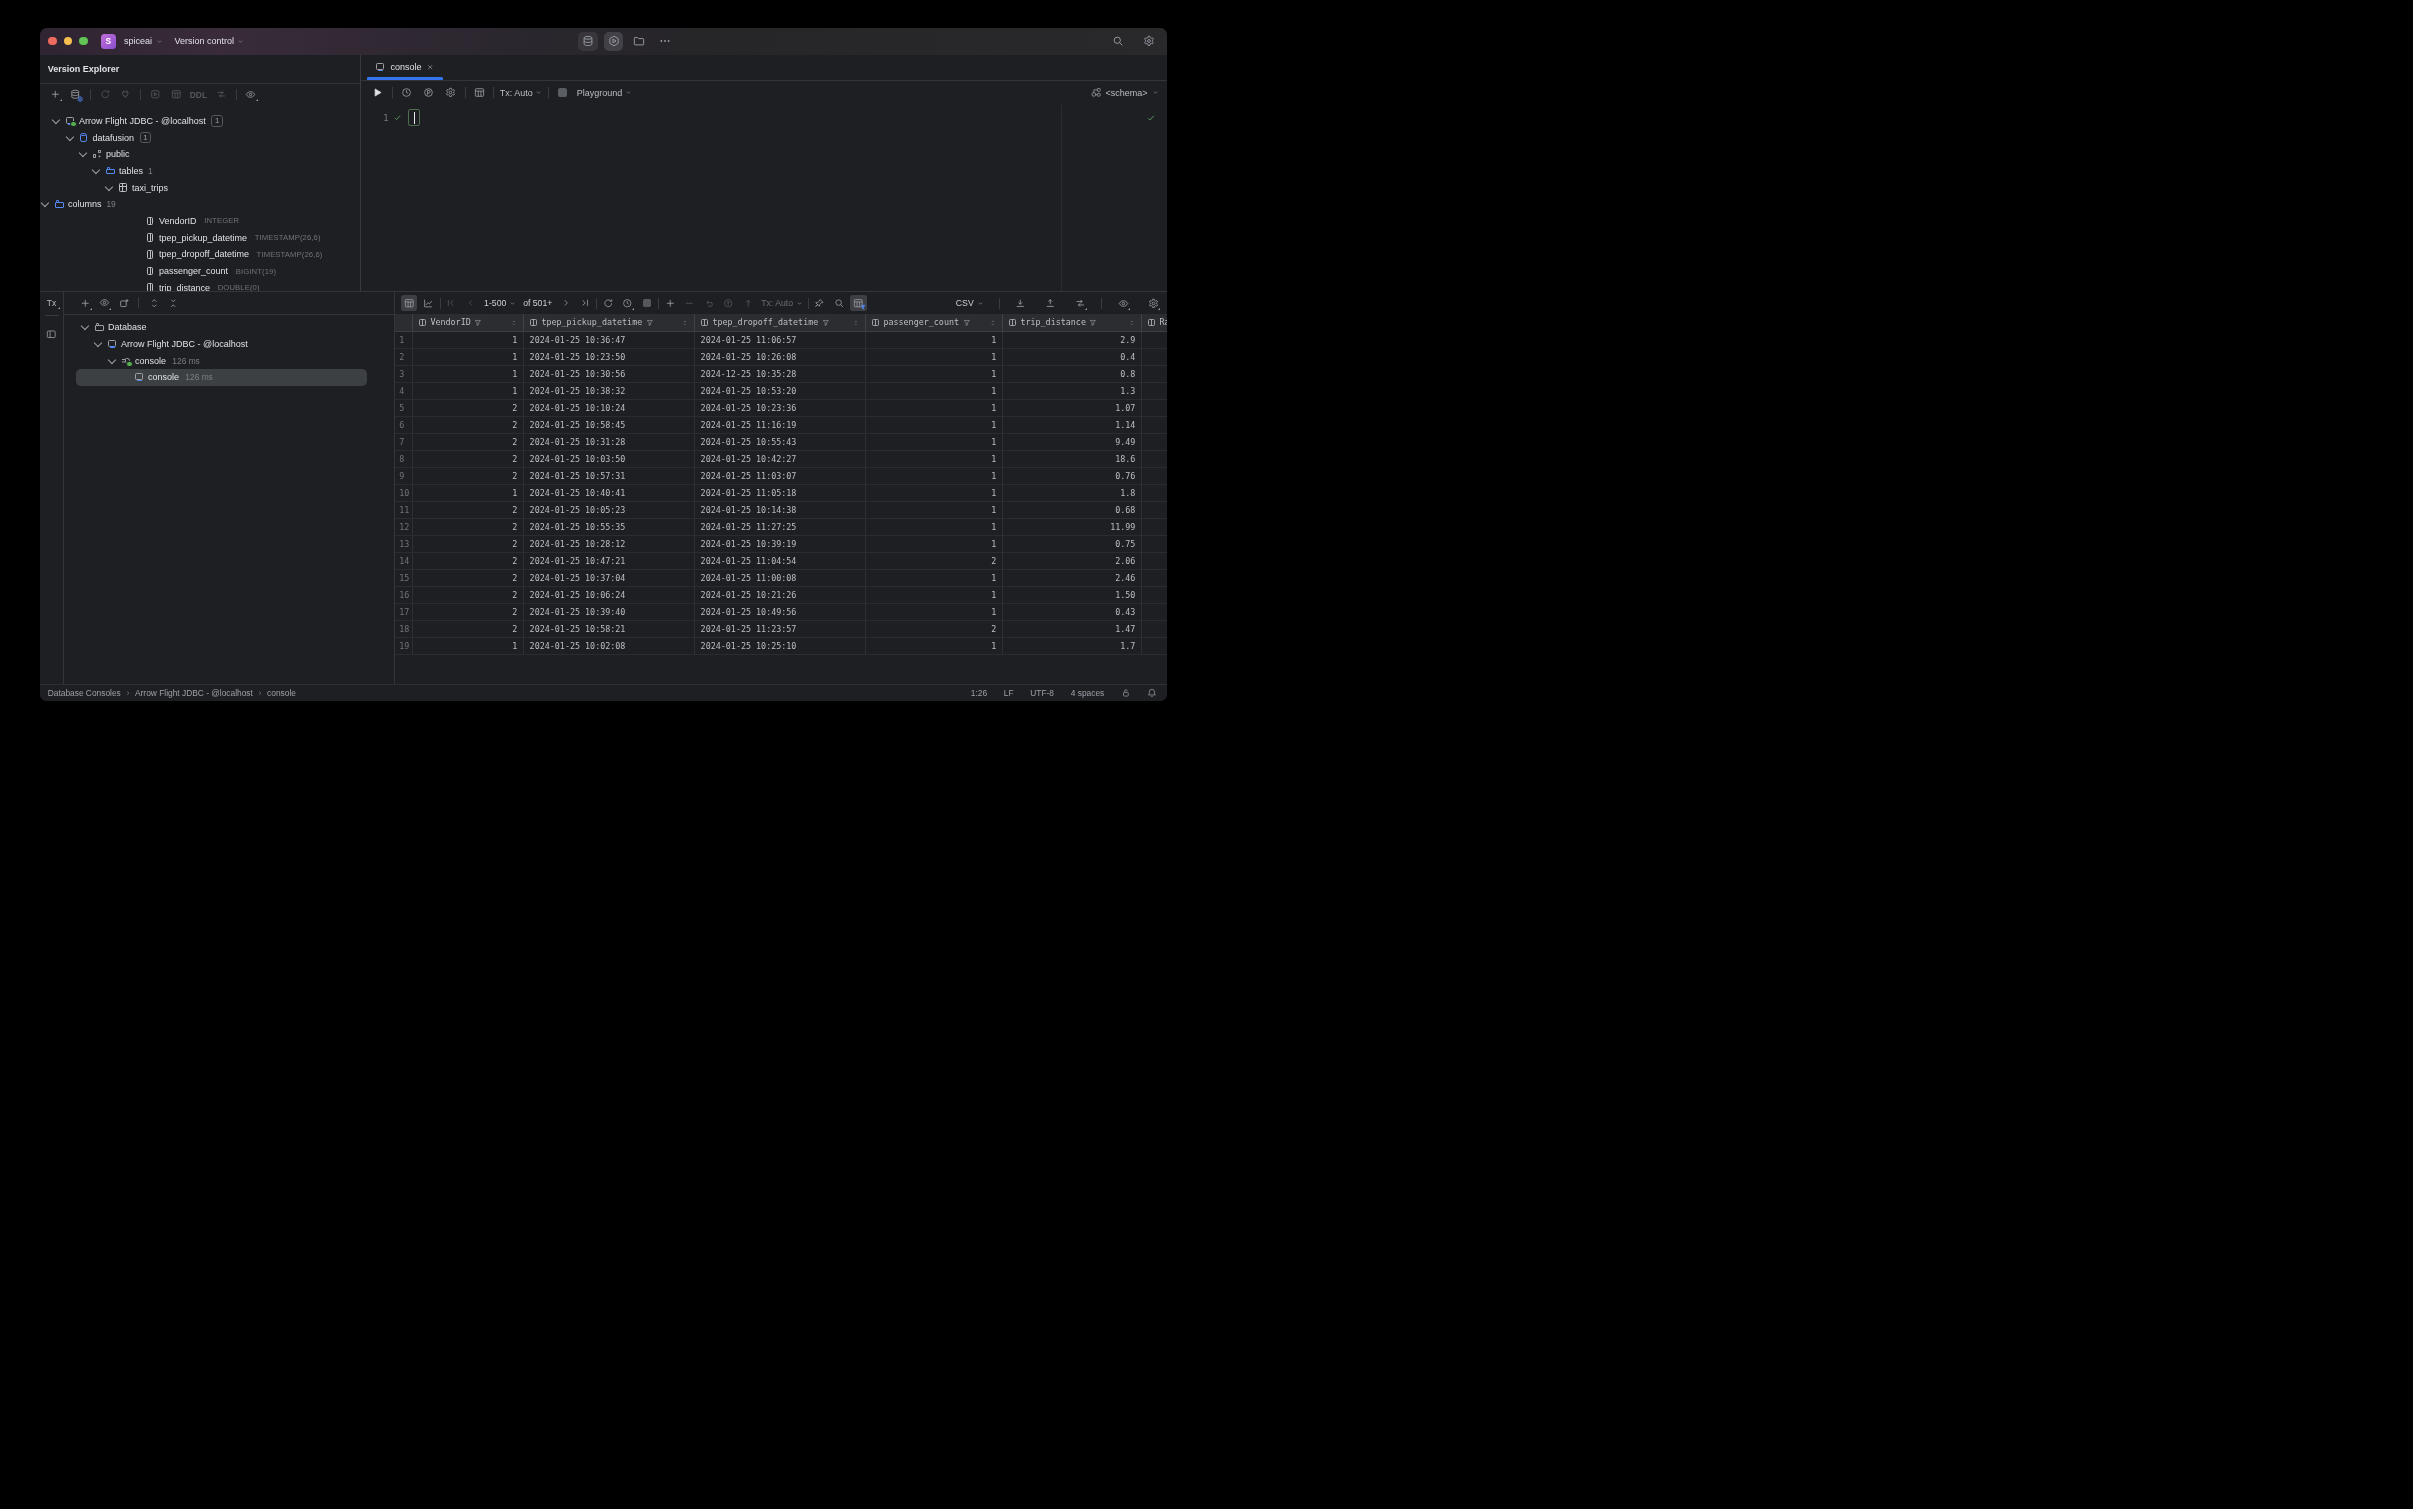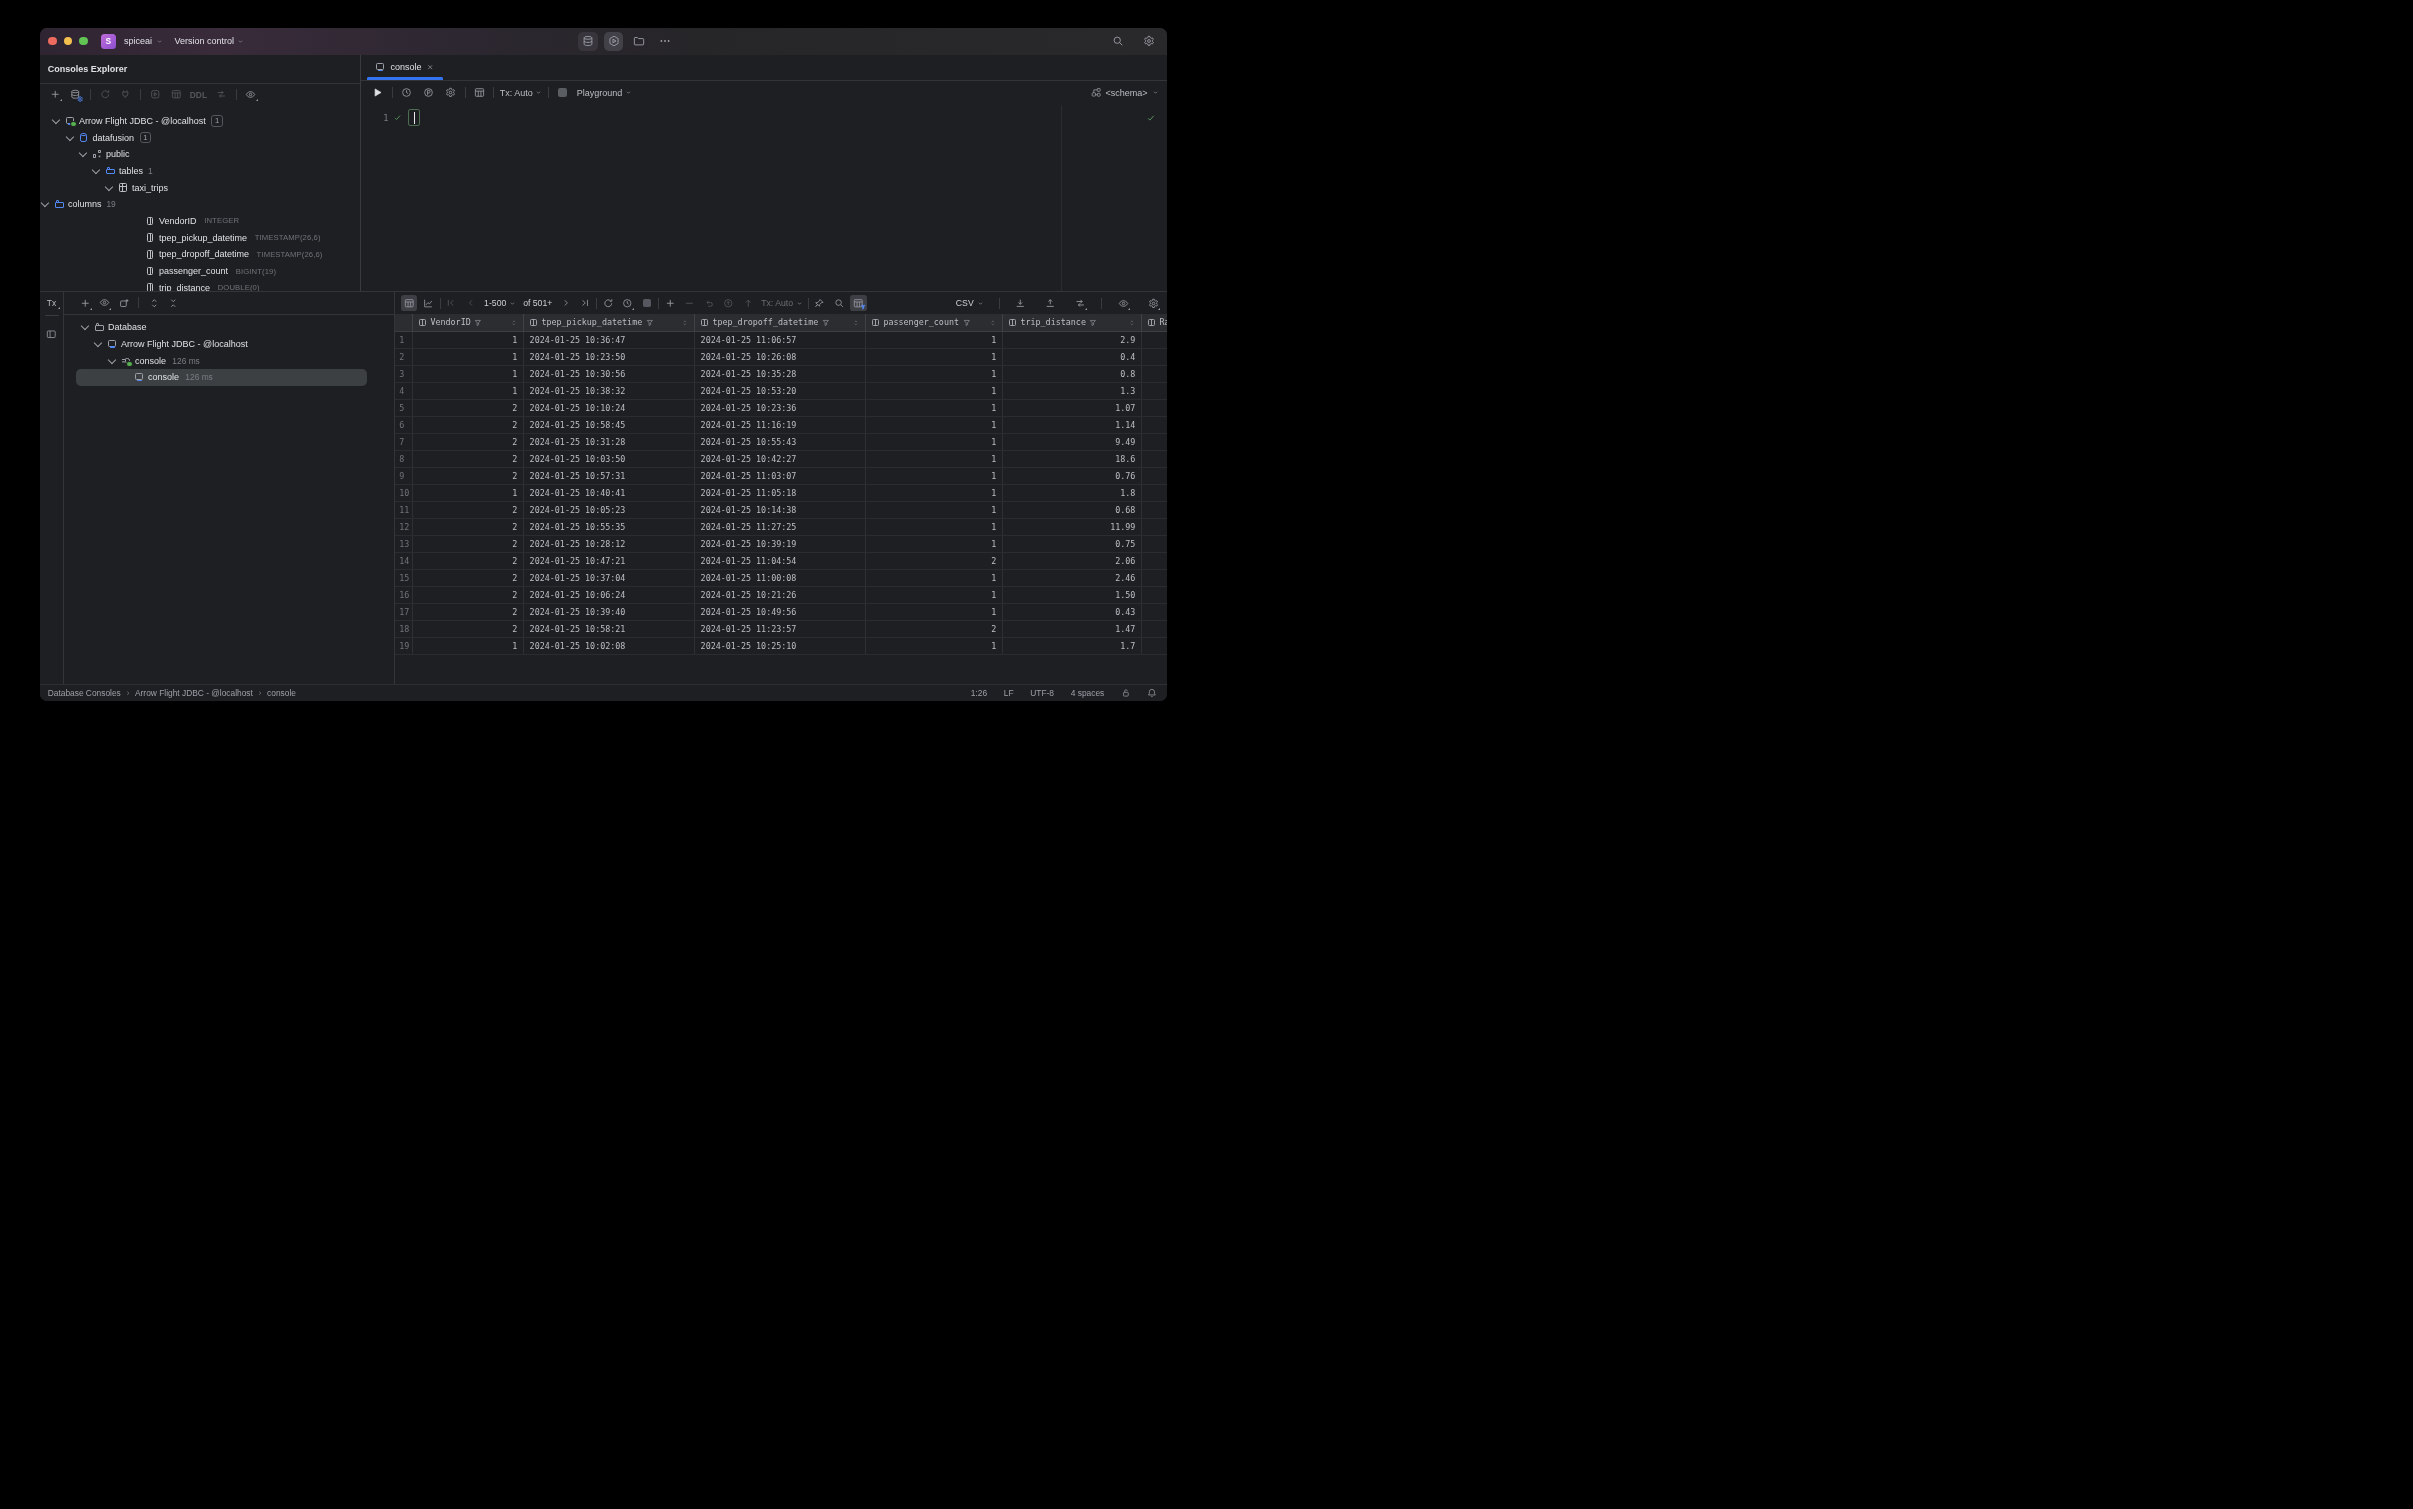--- a/index.html
+++ b/index.html
@@ -351,21 +351,21 @@
             <svg class="ic" width="12" height="12" viewBox="0 0 16 16" fill="none" stroke="currentColor" stroke-width="1.2">
               <use href="#s-gear"></use>
             </svg>
           </span>
     </div>
   </div>
 
   <div class="upper">
 
     <div class="dbx">
-      <div class="panel-title">Consoles Explorer</div>
+      <div class="panel-title">Version Explorer</div>
       <div class="dbx-toolbar">
         <span class="tbtn corner">
               <svg class="ic" width="10.5" height="10.5" viewBox="0 0 16 16" fill="none" stroke="currentColor" stroke-width="1.3">
                 <use href="#s-plus"></use>
               </svg>
             </span>
         <span class="tbtn" style="position:relative">
           <svg class="ic" width="10.5" height="10.5" viewBox="0 0 16 16" fill="none" stroke="currentColor" stroke-width="1.3">
                 <use href="#s-db"></use>
               </svg>
@@ -901,21 +901,21 @@
                 <div class="gcell w1">2024-01-25 10:23:50</div>
                 <div class="gcell w2">2024-01-25 10:26:08</div>
                 <div class="gcell w3 ralign">1</div>
                 <div class="gcell w4 ralign">0.4</div>
                 <div class="gcell w5"></div>
               </div>
                 <div class="grow">
                 <div class="gcell cnum">3</div>
                 <div class="gcell w0 ralign">1</div>
                 <div class="gcell w1">2024-01-25 10:30:56</div>
-                <div class="gcell w2">2024-01-25 10:35:28</div>
+                <div class="gcell w2">2024-12-25 10:35:28</div>
                 <div class="gcell w3 ralign">1</div>
                 <div class="gcell w4 ralign">0.8</div>
                 <div class="gcell w5"></div>
               </div>
                 <div class="grow">
                 <div class="gcell cnum">4</div>
                 <div class="gcell w0 ralign">1</div>
                 <div class="gcell w1">2024-01-25 10:38:32</div>
                 <div class="gcell w2">2024-01-25 10:53:20</div>
                 <div class="gcell w3 ralign">1</div>

